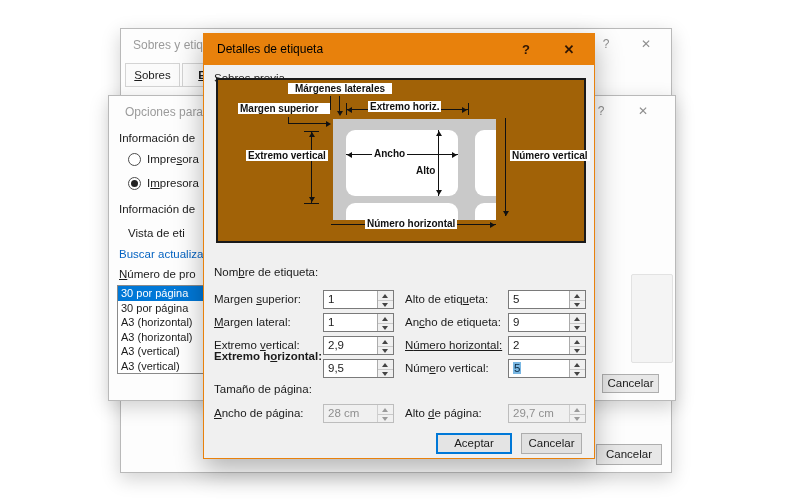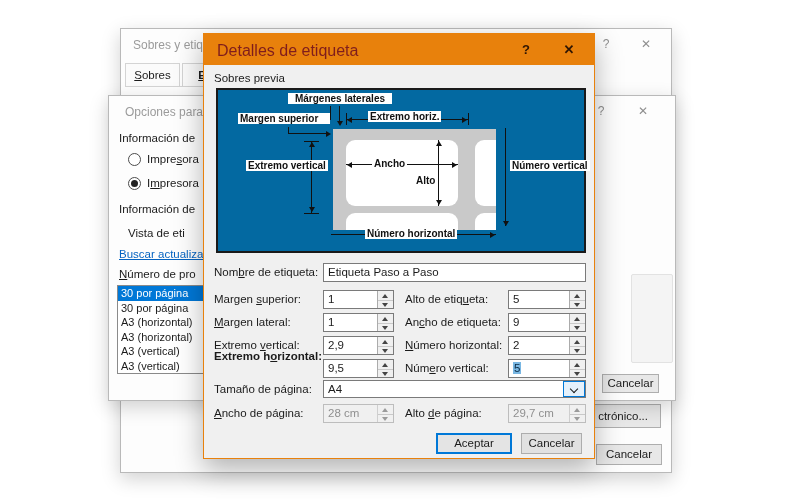--- a/index.html
+++ b/index.html
@@ -5,36 +5,36 @@
   * { margin:0; padding:0; box-sizing:border-box; }
   html,body { width:800px; height:500px; background:#fff; font-family:"Liberation Sans", sans-serif; }
   #stage { position:relative; width:800px; height:500px; overflow:hidden; background:#fff; }
   .dlg { position:absolute; }
   .abs { position:absolute; }
   .gray-title { color:#9b9b9b; font-size:12px; }
   .sysbtn { position:absolute; top:4px; width:34px; height:22px; text-align:center; line-height:22px; color:#8f8f8f; font-size:12px; }
   .lbl { position:absolute; font-size:11.5px; color:#1b1b1b; white-space:nowrap; }
   .ac { text-decoration:underline; }
   .btn { position:absolute; background:#e8e8e8; border:1px solid #aeaeae; font-size:11.5px; color:#1b1b1b; text-align:center; }
-  .link { color:#0563C1; text-decoration:underline; font-size:11.5px; position:absolute; white-space:nowrap; }
+  .link { color:#0563C1; font-size:11.5px; position:absolute; white-space:nowrap; }
   
   #dlg-sobres { left:120px; top:28px; width:552px; height:445px; background:#fdfdfd; border:1px solid #b9b9b9; box-shadow:0 6px 18px rgba(0,0,0,.18); z-index:1; }
   #dlg-opciones { left:108px; top:95px; width:568px; height:306px; background:#fdfdfd; border:1px solid #b9b9b9; box-shadow:0 6px 18px rgba(0,0,0,.18); z-index:2; }
   .tab { position:absolute; top:34px; height:24px; border:1px solid #d4d4d4; border-bottom:none; background:#fbfbfb; font-size:11.5px; text-align:center; line-height:23px; color:#1b1b1b; }
   .radio { position:absolute; width:13px; height:13px; border:1px solid #4c4c4c; border-radius:50%; background:#fff; }
   .radio.on::after { content:""; position:absolute; left:2px; top:2px; width:7px; height:7px; border-radius:50%; background:#222; }
   .listbox { position:absolute; background:#fff; border:1px solid #8a8a8a; font-size:11px; overflow:hidden; }
   .li { height:14.5px; line-height:14.5px; padding-left:3px; color:#1b1b1b; white-space:nowrap; }
   .li.sel { background:#0078D7; color:#fff; }
   
   #dlg-detalles { left:203px; top:33px; width:392px; height:426px; background:#f0f0f0; border:1px solid #E8810C; box-shadow:0 10px 26px rgba(0,0,0,.30); z-index:3; }
   #dd-titlebar { position:absolute; left:0; top:0; width:100%; height:31px; background:#E8810C; }
-  #dd-title { position:absolute; left:13px; top:8px; font-size:16px; color:#7f1d1d; }
+  #dd-title { position:absolute; left:13px; top:8px; font-size:12px; color:#000000; }
   .dd-sysbtn { position:absolute; top:0; width:38px; height:31px; text-align:center; line-height:31px; color:#2e1503; font-size:13px; font-weight:bold; }
-  .pvbox { position:absolute; left:12px; top:54px; width:370px; height:165px; background:#0369a1; border:2px solid #1a1a1a; }
+  .pvbox { position:absolute; left:12px; top:44px; width:370px; height:165px; background:#a16207; border:2px solid #1a1a1a; }
   .sheet { position:absolute; left:115px; top:39px; width:163px; height:101px; background:#c9c9c9; overflow:hidden; }
   .cell { position:absolute; background:#fff; border-radius:9px; }
   .dlab { position:absolute; font-size:10px; font-weight:bold; color:#111; background:#fff; white-space:nowrap; z-index:3; padding:0 2px; }
   .hl { position:absolute; height:1px; background:#111; z-index:1; }
   .vl { position:absolute; width:1px; background:#111; z-index:1; }
   .ah { position:absolute; width:0; height:0; z-index:2; }
   .ah.r { border-left:5px solid #111; border-top:3px solid transparent; border-bottom:3px solid transparent; }
   .ah.l { border-right:5px solid #111; border-top:3px solid transparent; border-bottom:3px solid transparent; }
   .ah.d { border-top:5px solid #111; border-left:3px solid transparent; border-right:3px solid transparent; }
   .ah.u { border-bottom:5px solid #111; border-left:3px solid transparent; border-right:3px solid transparent; }
@@ -67,21 +67,20 @@
 
   <div class="dlg" id="dlg-sobres">
     <div class="abs gray-title" style="left:12px;top:9px;">Sobres y etiqu</div>
     <div class="sysbtn" style="left:468px;">?</div>
     <div class="sysbtn" style="left:508px;">✕</div>
 
     <div class="tab" style="left:4px;width:55px;"><span class="ac">S</span><span>obres</span></div>
     <div class="tab" style="left:61px;width:44px;font-weight:bold;"><span class="ac">E</span><span>t</span></div>
     <div class="abs" style="left:4px;top:57px;width:92px;height:1px;background:#d4d4d4;"></div>
 
-    <div class="btn" style="left:420px;top:375px;width:120px;height:24px;line-height:22px;text-align:right;padding-right:12px;">ctrónico...</div>
     <div class="btn" style="left:475px;top:415px;width:66px;height:21px;line-height:19px;">Cancelar</div>
   </div>
 
   <div class="dlg" id="dlg-opciones">
     <div class="abs gray-title" style="left:16px;top:9px;">Opciones para</div>
     <div class="sysbtn" style="left:475px;">?</div>
     <div class="sysbtn" style="left:517px;">✕</div>
 
     <div class="lbl" style="left:10px;top:36px;">Información de</div>
 
@@ -166,21 +165,20 @@
       <div class="vl" style="left:287px;top:38px;height:98px;"></div>
       <div class="ah d" style="left:284.5px;top:131px;"></div>
       <div class="dlab" style="left:292px;top:70px;">Número vertical</div>
 
       <div class="hl" style="left:113px;top:144px;width:165px;"></div>
       <div class="ah r" style="left:272px;top:141.5px;"></div>
       <div class="dlab" style="left:147px;top:138px;">Número horizontal</div>
     </div>
 
     <div class="lbl" style="left:10px;top:232px;"><span>Nom</span><span class="ac">b</span><span>re de etiqueta:</span></div>
-    <div class="inpbox" style="left:119px;top:229px;width:263px;">Etiqueta Paso a Paso</div>
 
     <div class="lbl" style="left:10px;top:259px;"><span>Margen </span><span class="ac">s</span><span>uperior:</span></div>
     <div class="spin" style="left:119px;top:256px;">
       <div class="val">1</div>
       <div class="btns">
           <div class="sup">
             <i class="tri-u"></i>
           </div>
           <div class="sdn">
             <i class="tri-d"></i>
@@ -230,21 +228,21 @@
       <div class="val">2,9</div>
       <div class="btns">
           <div class="sup">
             <i class="tri-u"></i>
           </div>
           <div class="sdn">
             <i class="tri-d"></i>
           </div>
         </div>
     </div>
-    <div class="lbl" style="left:201px;top:305px;"><span></span><span class="ac">N</span><span>úmero horizontal:</span></div>
+    <div class="lbl" style="left:201px;top:305px;text-decoration:underline;"><span></span><span class="ac">N</span><span>úmero horizontal:</span></div>
     <div class="spin" style="left:304px;top:302px;width:78px;">
       <div class="val">2</div>
       <div class="btns">
           <div class="sup">
             <i class="tri-u"></i>
           </div>
           <div class="sdn">
             <i class="tri-d"></i>
           </div>
         </div>
@@ -269,26 +267,20 @@
           <div class="sup">
             <i class="tri-u"></i>
           </div>
           <div class="sdn">
             <i class="tri-d"></i>
           </div>
         </div>
     </div>
 
     <div class="lbl" style="left:10px;top:349px;"><span>Tamaño de página:</span><span class="ac"></span><span></span></div>
-    <div class="ddown" style="left:119px;top:346px;width:263px;">
-      <div class="val">A4</div>
-      <div class="ddbtn">
-          <i class="chev"></i>
-        </div>
-    </div>
 
     <div class="lbl" style="left:10px;top:373px;"><span></span><span class="ac">A</span><span>ncho de página:</span></div>
     <div class="spin dis" style="left:119px;top:370px;">
       <div class="val">28 cm</div>
       <div class="btns">
           <div class="sup">
             <i class="tri-u"></i>
           </div>
           <div class="sdn">
             <i class="tri-d"></i>

